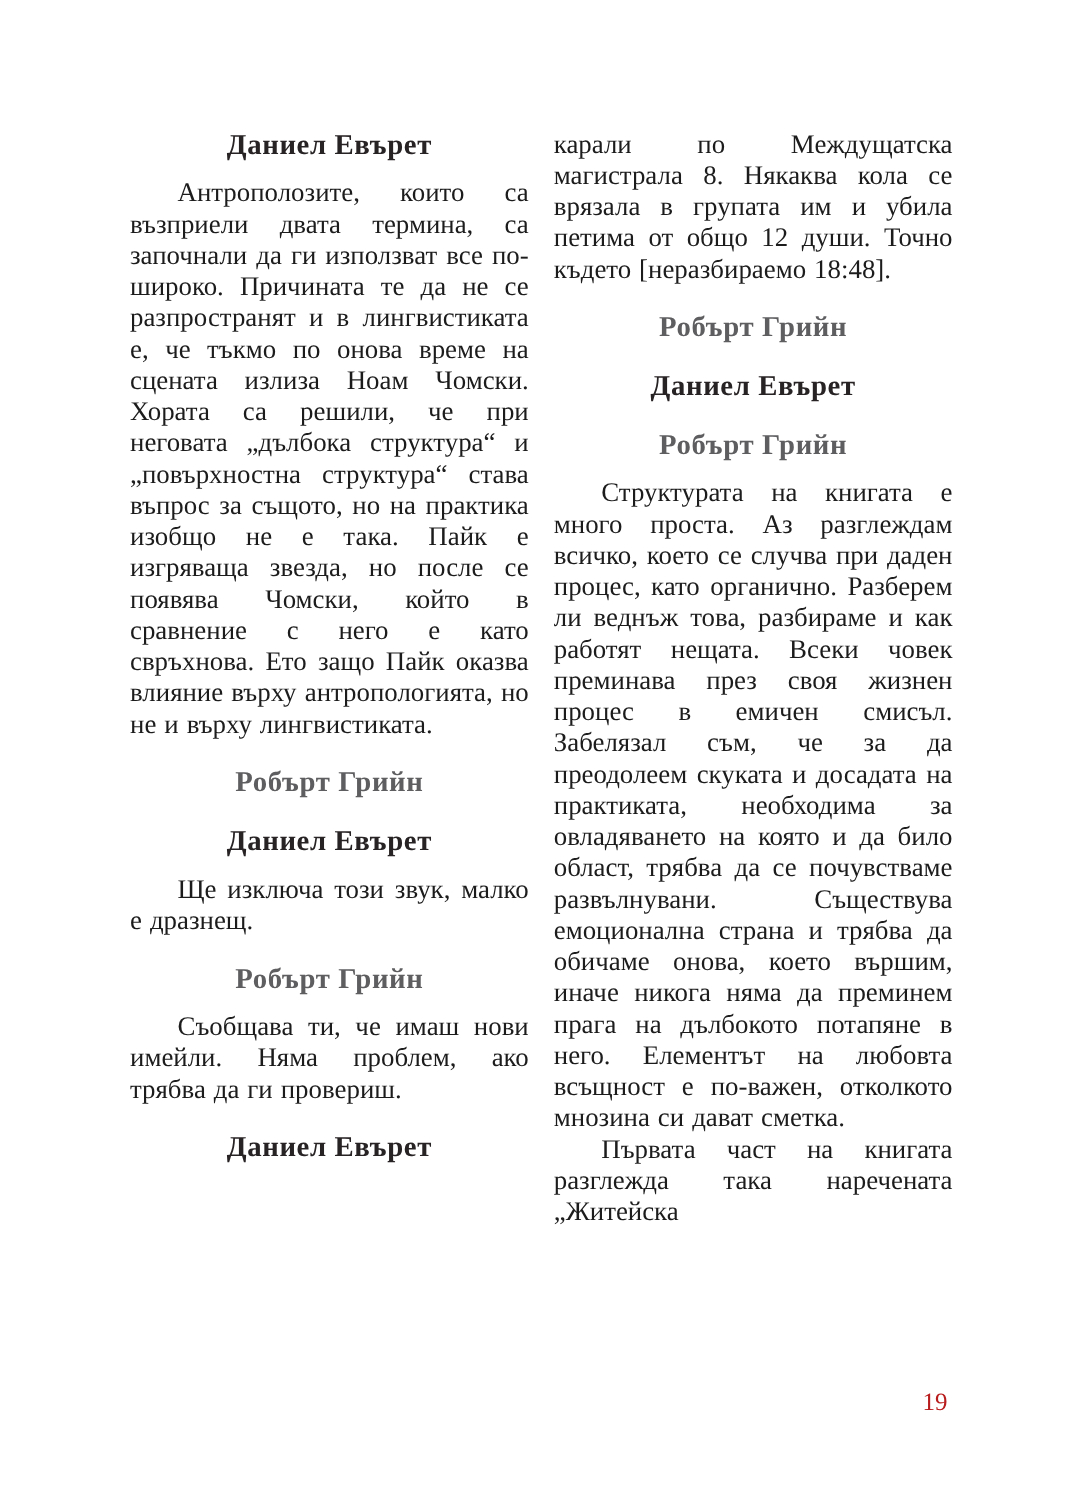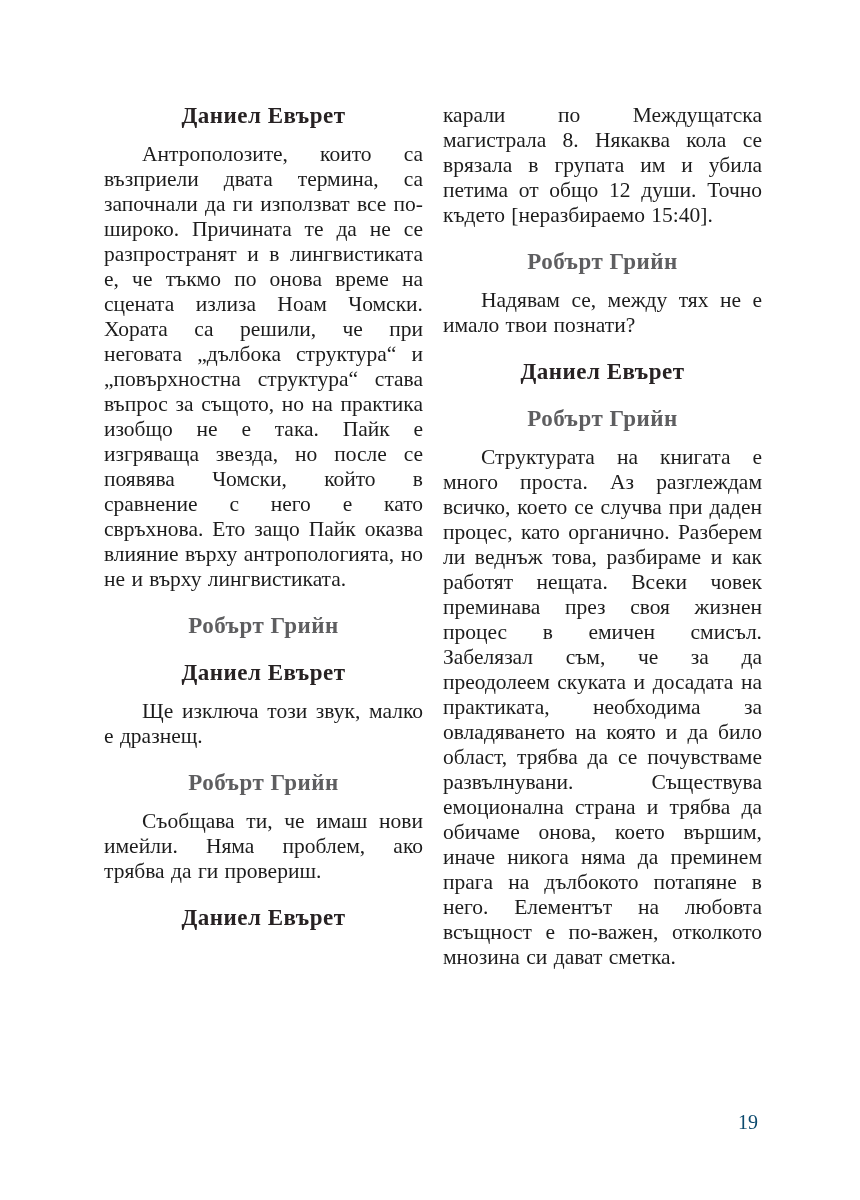--- a/index.html
+++ b/index.html
@@ -43,41 +43,41 @@
   }
   p.para.no-indent { text-indent:0; }
   .page-number {
     position:absolute;
     top:1110px;
     left:0;
     width:758px;
     text-align:right;
     font-size:20px;
     line-height:24px;
-    color:#0c4a6e;
+    color:#b91c1c;
   }
 </style>
 </head>
 <body>
 
 <div class="page">
   <div class="text-block">
     <div class="col">
         <div class="speaker dark">Даниел Евърет</div>
         <p class="para">Антрополозите, които са възприели двата термина, са започнали да ги използват все по-широко. Причината те да не се разпространят и в лингвистиката е, че тъкмо по онова време на сцената излиза Ноам Чомски. Хората са решили, че при неговата „дълбока структура“ и „повърхностна структура“ става въпрос за същото, но на практика изобщо не е така. Пайк е изгряваща звезда, но после се появява Чомски, който в сравнение с него е като свръхнова. Ето защо Пайк оказва влияние върху антропологията, но не и върху лингвистиката.</p>
         <div class="speaker gray">Робърт Грийн</div>
         <div class="speaker dark">Даниел Евърет</div>
         <p class="para">Ще изключа този звук, малко е дразнещ.</p>
         <div class="speaker gray">Робърт Грийн</div>
         <p class="para">Съобщава ти, че имаш нови имейли. Няма проблем, ако трябва да ги провериш.</p>
         <div class="speaker dark">Даниел Евърет</div>
       </div>
     <div class="col">
-        <p class="para no-indent">карали по Междущатска магистрала 8. Някаква кола се врязала в групата им и убила петима от общо 12 души. Точно където [неразбираемо 15:40].</p>
+        <p class="para no-indent">карали по Междущатска магистрала 8. Някаква кола се врязала в групата им и убила петима от общо 12 души. Точно където [неразбираемо 18:48].</p>
         <div class="speaker gray">Робърт Грийн</div>
-        <p class="para">Надявам се, между тях не е имало твои познати?</p>
         <div class="speaker dark">Даниел Евърет</div>
         <div class="speaker gray">Робърт Грийн</div>
         <p class="para">Структурата на книгата е много проста. Аз разглеждам всичко, което се случва при даден процес, като органично. Разберем ли веднъж това, разбираме и как работят нещата. Всеки човек преминава през своя жизнен процес в емичен смисъл. Забелязал съм, че за да преодолеем скуката и досадата на практиката, необходима за овладяването на която и да било област, трябва да се почувстваме развълнувани. Съществува емоционална страна и трябва да обичаме онова, което вършим, иначе никога няма да преминем прага на дълбокото потапяне в него. Елементът на любовта всъщност е по-важен, отколкото мнозина си дават сметка.</p>
+        <p class="para">Първата част на книгата разглежда така наречената „Житейска</p>
       </div>
   </div>
   <div class="page-number">19</div>
 </div>
 
 </body></html>

